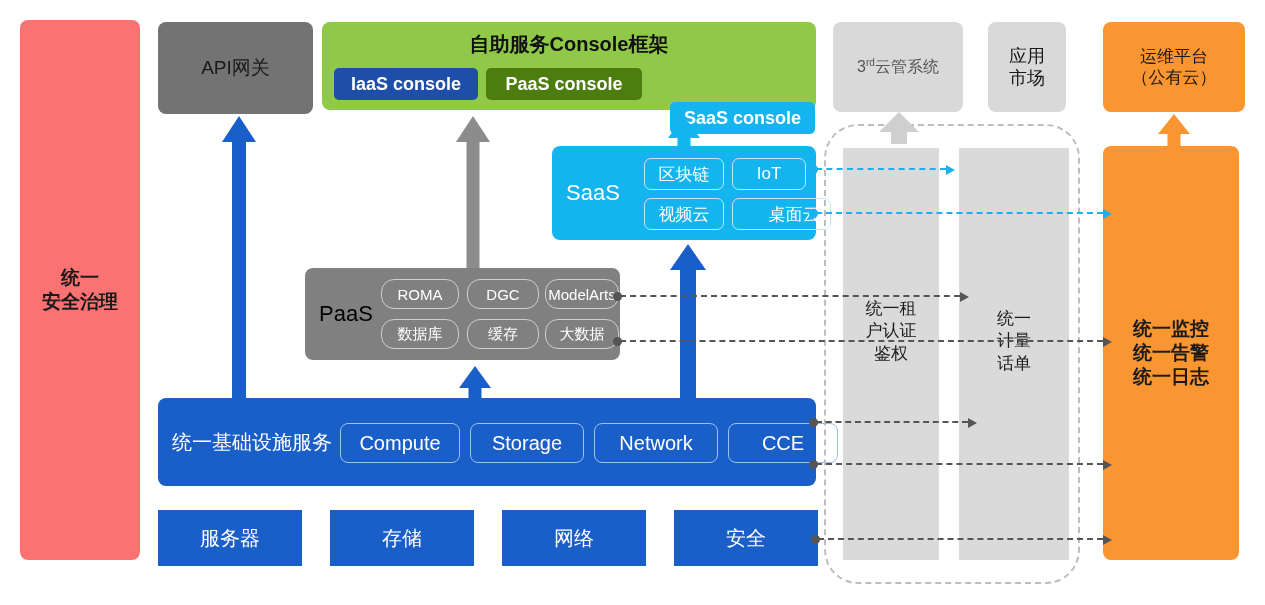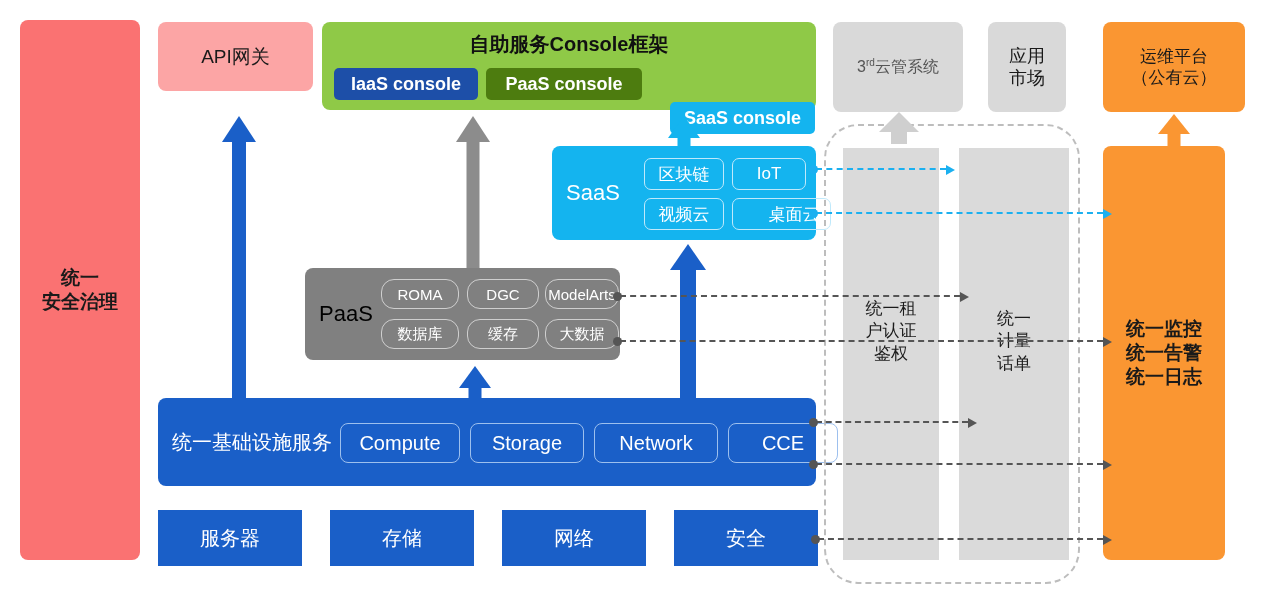--- a/index.html
+++ b/index.html
@@ -7,21 +7,21 @@
        font-family:"Liberation Sans","DejaVu Sans",sans-serif;color:#222;}
   .abs{position:absolute;box-sizing:border-box;}
   .box{display:flex;align-items:center;justify-content:center;text-align:center;
        border-radius:8px;line-height:1.25;}
 
   
   #security-pillar{left:20px;top:20px;width:120px;height:540px;background:#fa7272;
                    border-radius:8px;color:#1a1a1a;font-size:19px;font-weight:600;}
 
   
-  #api-gateway{left:158px;top:22px;width:155px;height:69px;background:#fca5a5;
+  #api-gateway{left:158px;top:22px;width:155px;height:92px;background:#737373;
                color:#1a1a1a;font-size:19px;}
 
   
   #console-framework{left:322px;top:22px;width:494px;height:88px;background:#8dc63f;
                      background:#8fc947;border-radius:8px;}
   #console-title{position:absolute;left:0;right:0;top:9px;text-align:center;
                  font-size:20px;color:#111;font-weight:600;}
   .console-chip{position:absolute;top:46px;height:32px;border-radius:5px;
                 display:flex;align-items:center;justify-content:center;
                 color:#fff;font-size:18px;font-weight:600;}
@@ -33,21 +33,21 @@
   #third-cloud{left:833px;top:22px;width:130px;height:90px;background:#d9d9d9;
                color:#555;font-size:16px;}
   #app-market{left:988px;top:22px;width:78px;height:90px;background:#d9d9d9;
               color:#1a1a1a;font-size:18px;}
   #third-cloud sup{font-size:10px;vertical-align:super;}
 
   
   #ops-platform{left:1103px;top:22px;width:142px;height:90px;background:#f7941e;
                 background:#fa9632;color:#1a1a1a;font-size:17px;}
   
-  #ops-monitor{left:1103px;top:146px;width:122px;height:414px;background:#fa9632;
+  #ops-monitor{left:1103px;top:146px;width:136px;height:414px;background:#fa9632;
                color:#1a1a1a;font-size:19px;font-weight:600;}
 
   
   #saas-layer{left:552px;top:146px;width:264px;height:94px;background:#14b4ef;
               border-radius:8px;}
   #saas-label{position:absolute;left:14px;top:50%;transform:translateY(-50%);
               color:#fff;font-size:22px;}
   .saas-chip{position:absolute;height:30px;border:1.6px solid #bfe9fb;border-radius:7px;
              display:flex;align-items:center;justify-content:center;color:#fff;font-size:17px;}
   #saas-c0{left:92px;top:12px;width:78px;}

